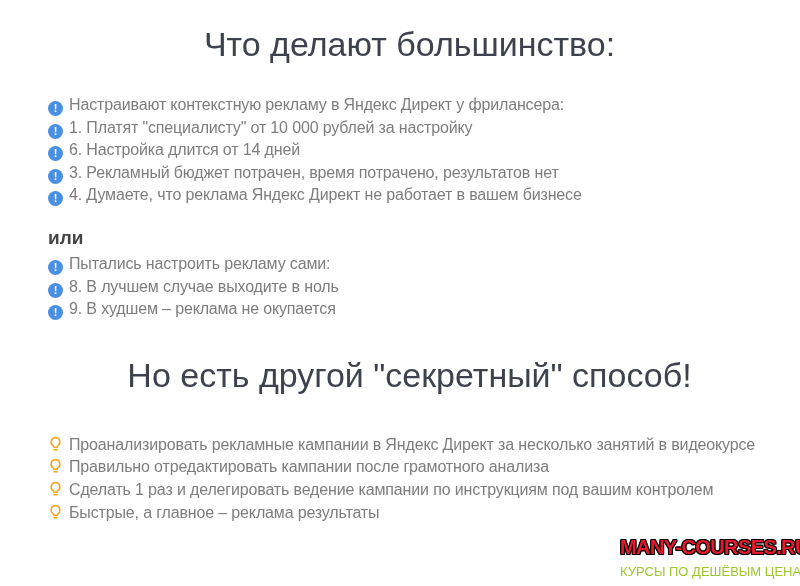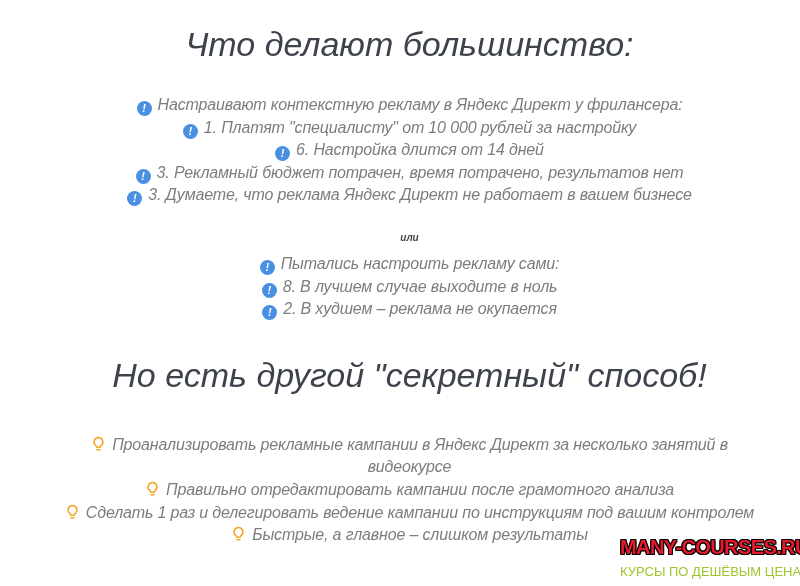--- a/index.html
+++ b/index.html
@@ -6,21 +6,21 @@
   html, body { margin: 0; padding: 0; }
   body {
     width: 800px;
     height: 586px;
     background: #ffffff;
     font-family: "Liberation Sans", "DejaVu Sans", sans-serif;
     position: relative;
     overflow: hidden;
     color: #7d7d7d;
   }
-  .content { padding: 0 29px 0 48px; font-style: italic; }
+  .content { padding: 0 29px 0 48px; }
 
   .section-title {
     margin: 0;
     text-align: center;
     font-size: 34px;
     line-height: 44px;
     font-weight: 400;
     color: #3d424c;
   }
   #title-problems { margin-top: 22px; }
@@ -29,21 +29,20 @@
   .item-list { margin: 0; }
   #list-freelancer { margin-top: 28px; }
   #list-self { margin-top: 4px; }
   #list-benefits { margin-top: 37px; }
 
   .list-item {
     font-size: 16px;
     line-height: 22.6px;
     letter-spacing: -0.15px;
     color: #7d7d7d;
-    text-align: center;
   }
 
   .info-icon {
     display: inline-flex;
     align-items: center;
     justify-content: center;
     width: 15px;
     height: 15px;
     border-radius: 50%;
     background: #4a90e2;
@@ -58,23 +57,22 @@
   .bulb-icon {
     display: inline-block;
     vertical-align: -3px;
     margin-right: 6px;
     width: 15px;
     height: 17px;
   }
 
   .divider {
     margin-top: 20px;
-    text-align: center;
     font-weight: 700;
-    font-size: 10px;
+    font-size: 19px;
     line-height: 22px;
     color: #454545;
   }
 
   .watermark {
     position: absolute;
     left: 620px;
     top: 537px;
     width: 180px;
     height: 49px;
@@ -118,35 +116,35 @@
     <div class="list-item">
       <span class="info-icon">!</span><span>1. Платят "специалисту" от 10 000 рублей за настройку</span>
     </div>
     <div class="list-item">
       <span class="info-icon">!</span><span>6. Настройка длится от 14 дней</span>
     </div>
     <div class="list-item">
       <span class="info-icon">!</span><span>3. Рекламный бюджет потрачен, время потрачено, результатов нет</span>
     </div>
     <div class="list-item">
-      <span class="info-icon">!</span><span>3. Думаете, что реклама Яндекс Директ не работает в вашем бизнесе</span>
+      <span class="info-icon">!</span><span>4. Думаете, что реклама Яндекс Директ не работает в вашем бизнесе</span>
     </div>
   </div>
 
   <div class="divider">или</div>
 
   <div class="item-list" id="list-self">
     <div class="list-item">
       <span class="info-icon">!</span><span>Пытались настроить рекламу сами:</span>
     </div>
     <div class="list-item">
       <span class="info-icon">!</span><span>8. В лучшем случае выходите в ноль</span>
     </div>
     <div class="list-item">
-      <span class="info-icon">!</span><span>2. В худшем – реклама не окупается</span>
+      <span class="info-icon">!</span><span>9. В худшем – реклама не окупается</span>
     </div>
   </div>
 
   <h1 class="section-title" id="title-solution">Но есть другой "секретный" способ!</h1>
 
   <div class="item-list" id="list-benefits">
     <div class="list-item">
       <svg class="bulb-icon" viewBox="0 0 24 26" fill="none" stroke="#f5a623" stroke-width="2.4" stroke-linecap="round" stroke-linejoin="round">
           <path d="M12 2a7 7 0 0 0-4.1 12.7c1 .8 1.4 1.6 1.4 2.5h5.4c0-.9.4-1.7 1.4-2.5A7 7 0 0 0 12 2z"></path>
           <path d="M9.5 21.5h5"></path>
@@ -161,21 +159,21 @@
     <div class="list-item">
       <svg class="bulb-icon" viewBox="0 0 24 26" fill="none" stroke="#f5a623" stroke-width="2.4" stroke-linecap="round" stroke-linejoin="round">
           <path d="M12 2a7 7 0 0 0-4.1 12.7c1 .8 1.4 1.6 1.4 2.5h5.4c0-.9.4-1.7 1.4-2.5A7 7 0 0 0 12 2z"></path>
           <path d="M9.5 21.5h5"></path>
         </svg><span>Сделать 1 раз и делегировать ведение кампании по инструкциям под вашим контролем</span>
     </div>
     <div class="list-item">
       <svg class="bulb-icon" viewBox="0 0 24 26" fill="none" stroke="#f5a623" stroke-width="2.4" stroke-linecap="round" stroke-linejoin="round">
           <path d="M12 2a7 7 0 0 0-4.1 12.7c1 .8 1.4 1.6 1.4 2.5h5.4c0-.9.4-1.7 1.4-2.5A7 7 0 0 0 12 2z"></path>
           <path d="M9.5 21.5h5"></path>
-        </svg><span>Быстрые, а главное – слишком результаты</span>
+        </svg><span>Быстрые, а главное – реклама результаты</span>
     </div>
   </div>
 
 </div>
 
 <div class="watermark">
   <div class="wm-title">MANY-COURSES.RU</div>
   <div class="wm-sub">КУРСЫ ПО ДЕШЁВЫМ ЦЕНАМ</div>
 </div>
 

